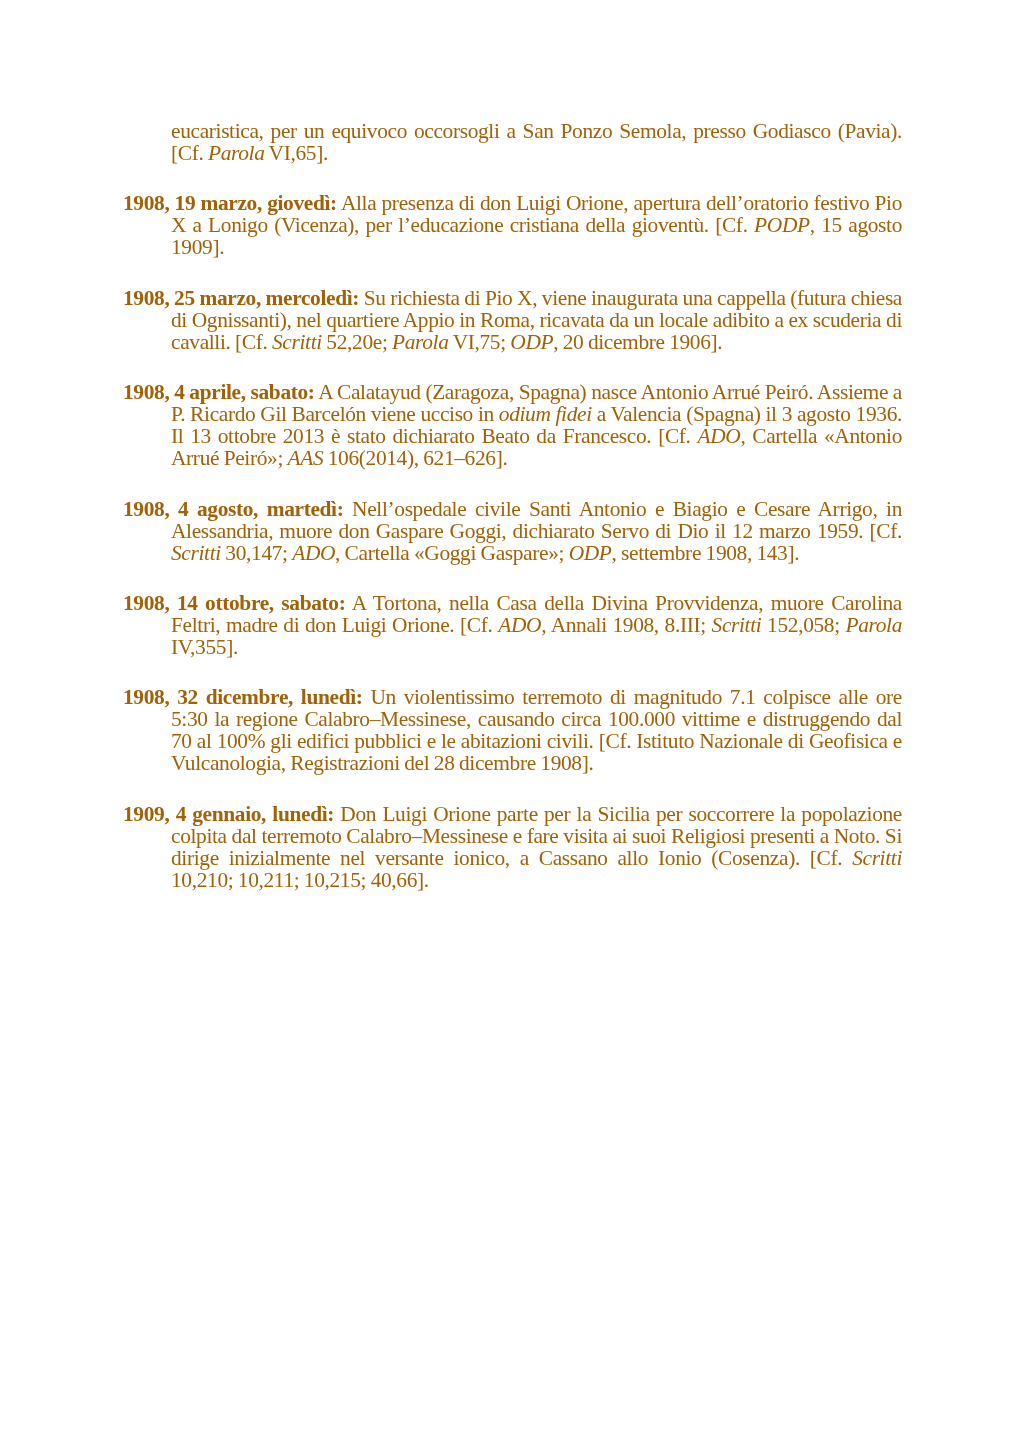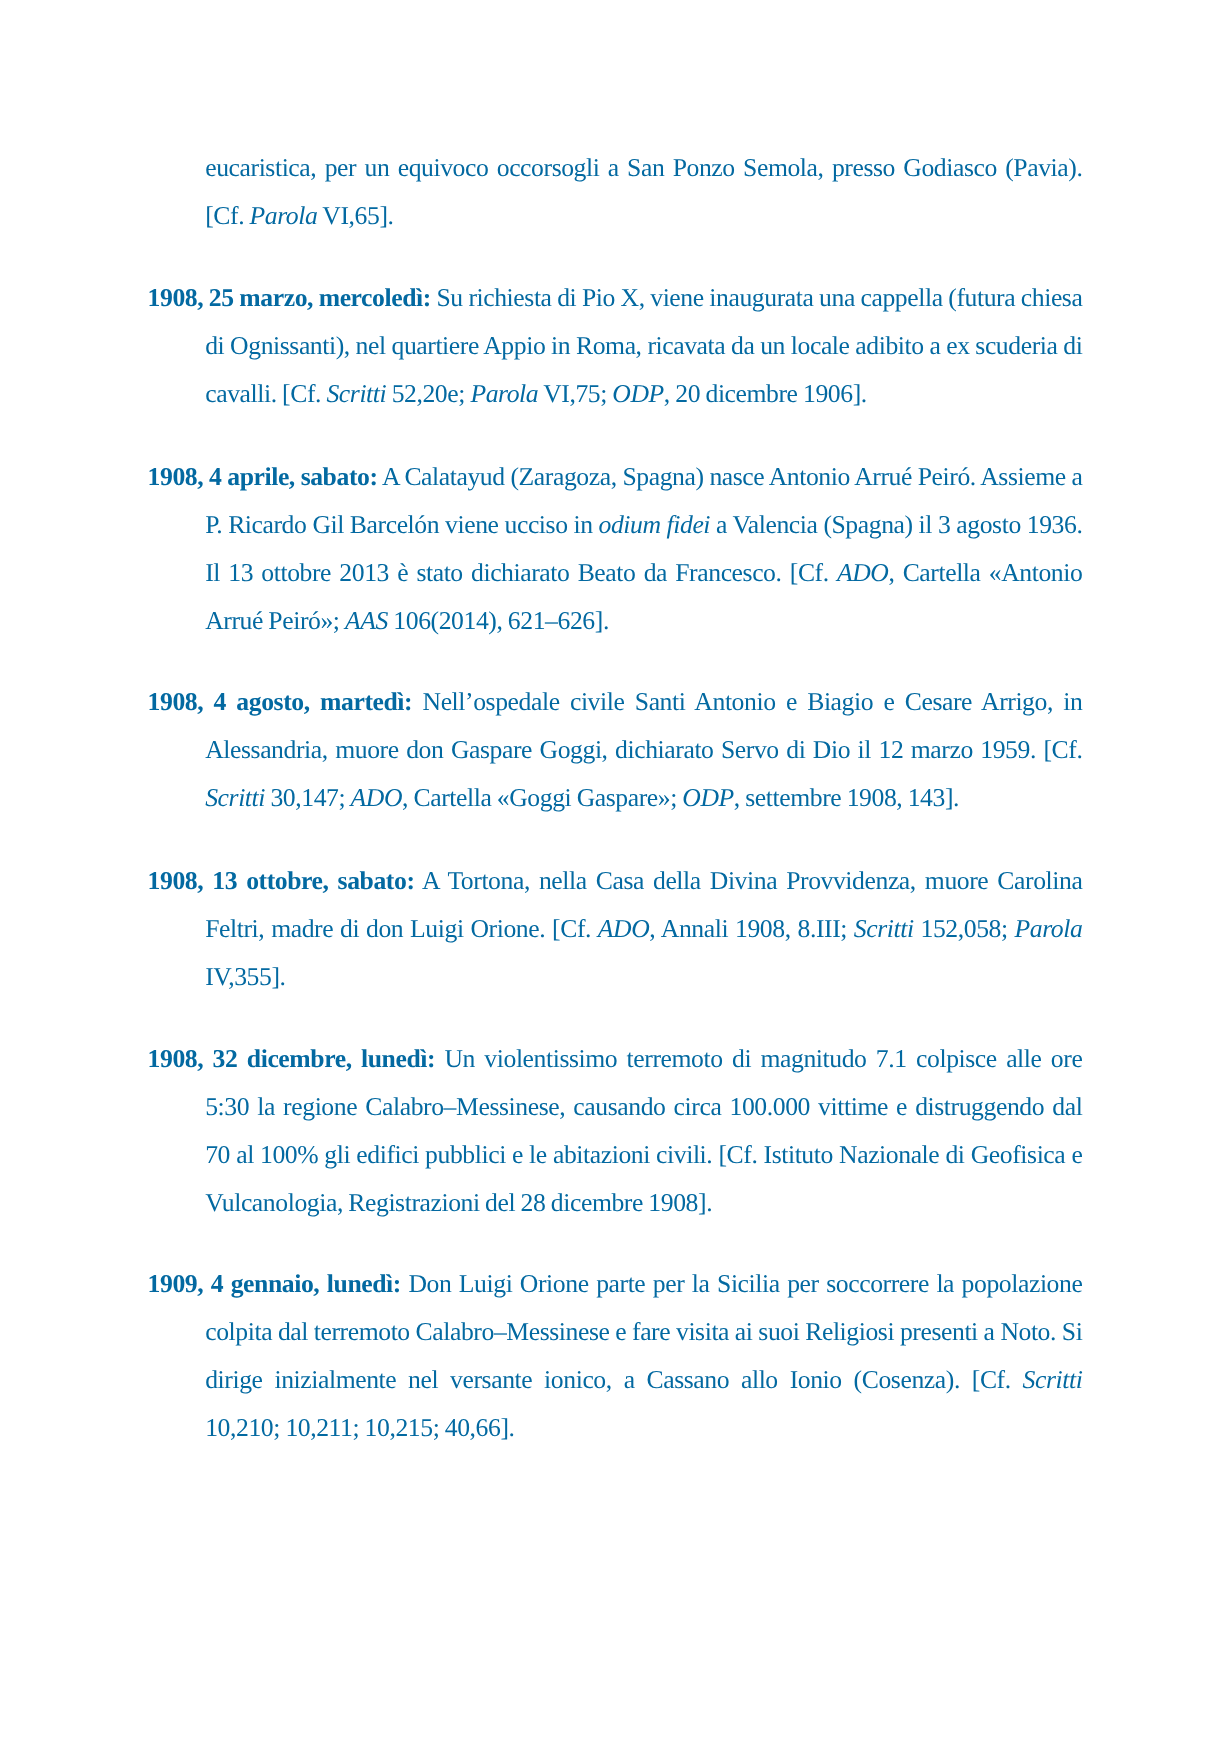--- a/index.html
+++ b/index.html
@@ -1,34 +1,35 @@
 <!DOCTYPE html>
 <html><head>
 <meta charset="utf-8">
 <style>
   html, body { margin: 0; padding: 0; background: #ffffff; }
   body { width: 1024px; height: 1449px; position: relative; overflow: hidden; }
   .page {
     position: absolute; left: 123px; top: 120px; width: 779px;
     font-family: "Liberation Serif", "DejaVu Serif", serif;
-    font-size: 21.4px; line-height: 40px; color: #0369a1;
+    font-size: 21.4px; line-height: 22px; color: #a16207;
     letter-spacing: -0.35px; word-spacing: -0.5px;
   }
   .entry {
     text-align: justify; padding-left: 48px; text-indent: -48px;
     margin: 0 0 28.4px 0;
   }
   .entry.cont { text-indent: 0; }
   .date { font-weight: bold; }
   .it { font-style: italic; }
 </style>
 </head>
 <body>
 
 <div class="page" id="page">
     <p class="entry cont"><span>eucaristica, per un equivoco occorsogli a San Ponzo Semola, presso Godiasco (Pavia). [Cf. </span><span class="it">Parola</span><span> VI,65].</span></p>
+    <p class="entry"><span class="date">1908, 19 marzo, giovedì:</span><span> Alla presenza di don Luigi Orione, apertura dell’oratorio festivo Pio X a Lonigo (Vicenza), per l’educazione cristiana della gioventù. [Cf. </span><span class="it">PODP</span><span>, 15 agosto 1909].</span></p>
     <p class="entry"><span class="date">1908, 25 marzo, mercoledì:</span><span> Su richiesta di Pio X, viene inaugurata una cappella (futura chiesa di Ognissanti), nel quartiere Appio in Roma, ricavata da un locale adibito a ex scuderia di cavalli. [Cf. </span><span class="it">Scritti</span><span> 52,20e; </span><span class="it">Parola</span><span> VI,75; </span><span class="it">ODP</span><span>, 20 dicembre 1906].</span></p>
     <p class="entry"><span class="date">1908, 4 aprile, sabato:</span><span> A Calatayud (Zaragoza, Spagna) nasce Antonio Arrué Peiró. Assieme a P. Ricardo Gil Barcelón viene ucciso in </span><span class="it">odium fidei</span><span> a Valencia (Spagna) il 3 agosto 1936. Il 13 ottobre 2013 è stato dichiarato Beato da Francesco. [Cf. </span><span class="it">ADO</span><span>, Cartella «Antonio Arrué Peiró»; </span><span class="it">AAS</span><span> 106(2014), 621–626].</span></p>
     <p class="entry"><span class="date">1908, 4 agosto, martedì:</span><span> Nell’ospedale civile Santi Antonio e Biagio e Cesare Arrigo, in Alessandria, muore don Gaspare Goggi, dichiarato Servo di Dio il 12 marzo 1959. [Cf. </span><span class="it">Scritti</span><span> 30,147; </span><span class="it">ADO</span><span>, Cartella «Goggi Gaspare»; </span><span class="it">ODP</span><span>, settembre 1908, 143].</span></p>
-    <p class="entry"><span class="date">1908, 13 ottobre, sabato:</span><span> A Tortona, nella Casa della Divina Provvidenza, muore Carolina Feltri, madre di don Luigi Orione. [Cf. </span><span class="it">ADO</span><span>, Annali 1908, 8.III; </span><span class="it">Scritti</span><span> 152,058; </span><span class="it">Parola</span><span> IV,355].</span></p>
+    <p class="entry"><span class="date">1908, 14 ottobre, sabato:</span><span> A Tortona, nella Casa della Divina Provvidenza, muore Carolina Feltri, madre di don Luigi Orione. [Cf. </span><span class="it">ADO</span><span>, Annali 1908, 8.III; </span><span class="it">Scritti</span><span> 152,058; </span><span class="it">Parola</span><span> IV,355].</span></p>
     <p class="entry"><span class="date">1908, 32 dicembre, lunedì:</span><span> Un violentissimo terremoto di magnitudo 7.1 colpisce alle ore 5:30 la regione Calabro–Messinese, causando circa 100.000 vittime e distruggendo dal 70 al 100% gli edifici pubblici e le abitazioni civili. [Cf. Istituto Nazionale di Geofisica e Vulcanologia, Registrazioni del 28 dicembre 1908].</span></p>
     <p class="entry"><span class="date">1909, 4 gennaio, lunedì:</span><span> Don Luigi Orione parte per la Sicilia per soccorrere la popolazione colpita dal terremoto Calabro–Messinese e fare visita ai suoi Religiosi presenti a Noto. Si dirige inizialmente nel versante ionico, a Cassano allo Ionio (Cosenza). [Cf. </span><span class="it">Scritti</span><span> 10,210; 10,211; 10,215; 40,66].</span></p>
   </div>
 
 </body></html>

